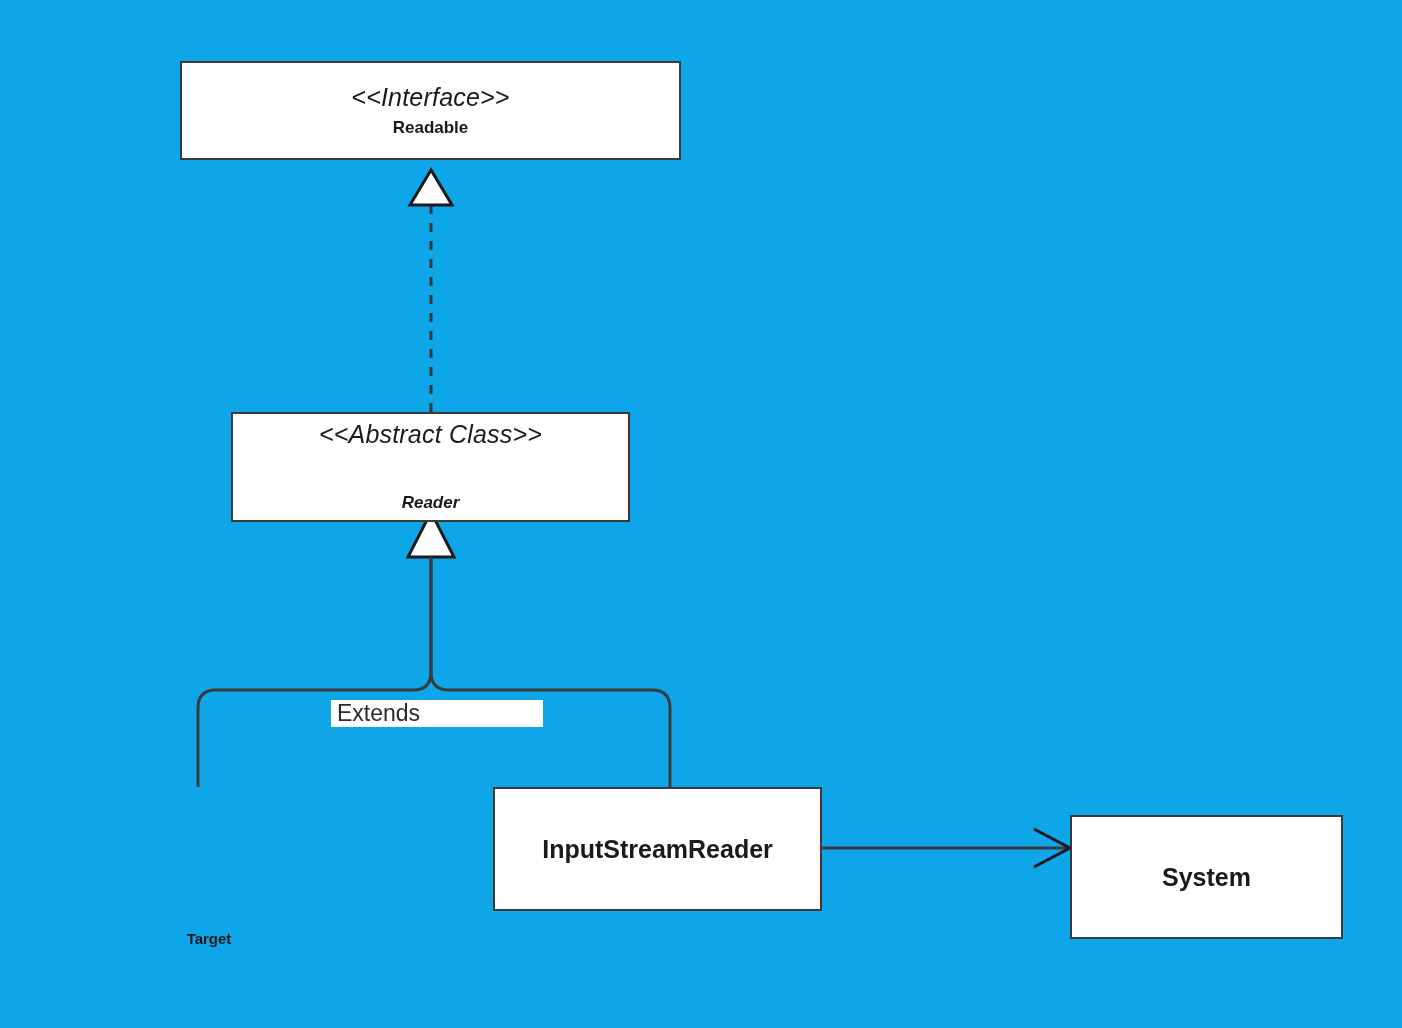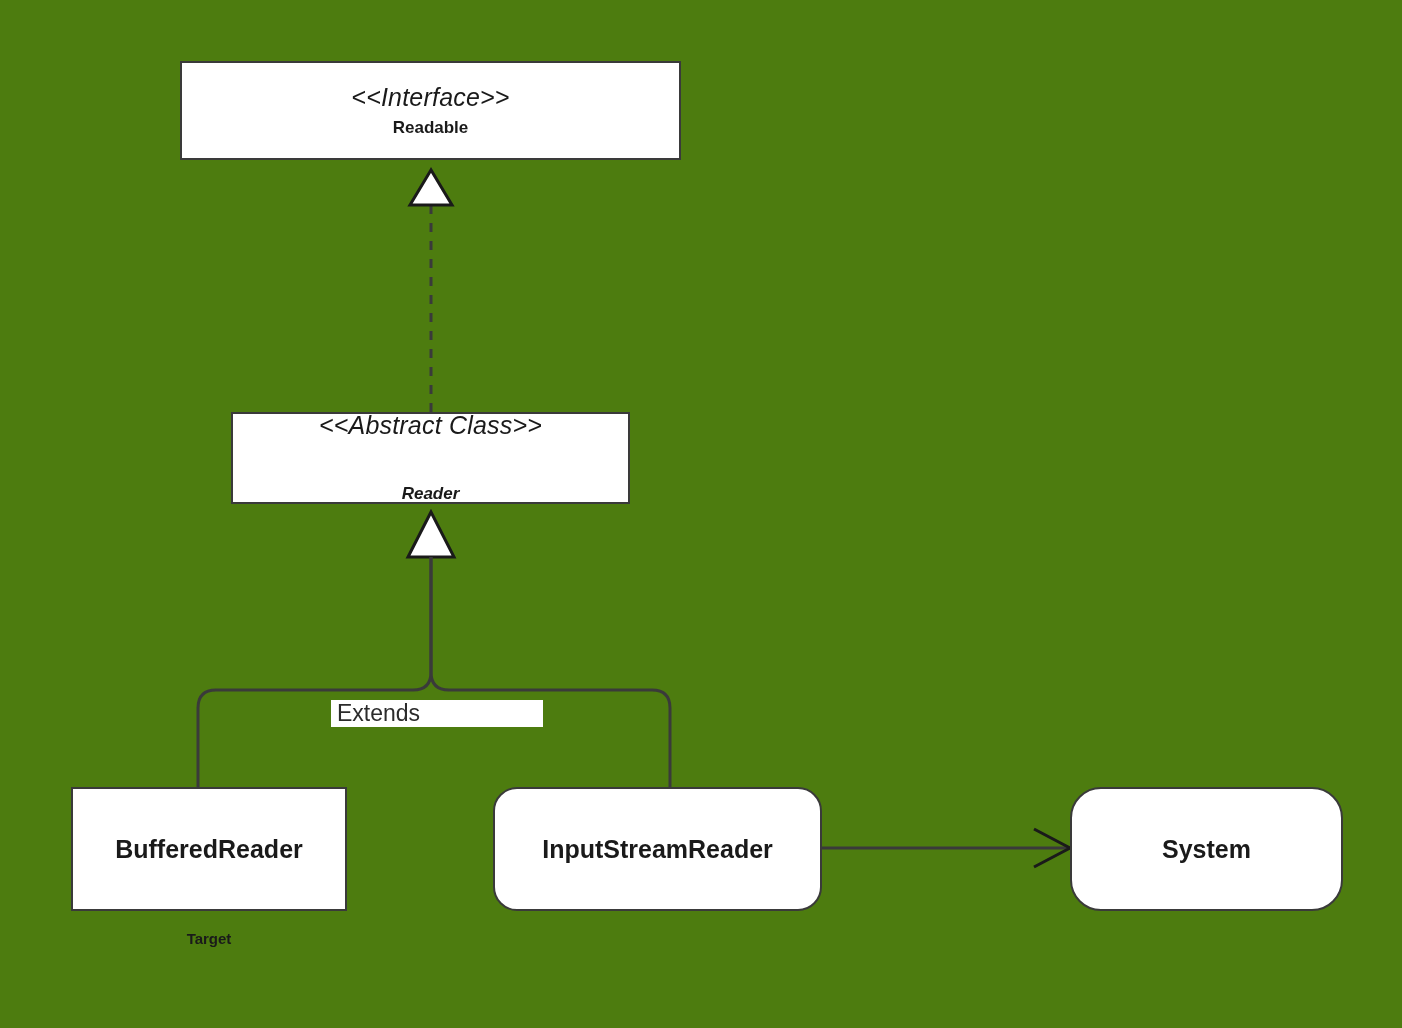--- a/index.html
+++ b/index.html
@@ -5,21 +5,21 @@
 <style>
   html, body {
     margin: 0;
     padding: 0;
     background: #ffffff;
   }
   #canvas {
     position: relative;
     width: 1402px;
     height: 1028px;
-    background: #4d7c0f;
+    background: #0ea5e9;
     font-family: "Liberation Sans", "DejaVu Sans", sans-serif;
     overflow: hidden;
   }
   .uml-box {
     position: absolute;
     box-sizing: border-box;
     background: #ffffff;
     border: 2px solid #3a3a3a;
     display: flex;
     flex-direction: column;
@@ -101,33 +101,30 @@
       <line x1="822" y1="848" x2="1070" y2="848" stroke="#3a3a3a" stroke-width="3"></line>
       <polyline points="1034,829 1070,848 1034,867" fill="none" stroke="#1a1a1a" stroke-width="3"></polyline>
     </g>
   </svg>
 
   <div class="uml-box" id="box-readable" style="left:180px; top:61px; width:501px; height:99px;">
     <div class="stereotype">&lt;&lt;Interface&gt;&gt;</div>
     <div class="class-name">Readable</div>
   </div>
 
-  <div class="uml-box" id="box-reader" style="left:231px; top:412px; width:399px; height:92px;">
+  <div class="uml-box" id="box-reader" style="left:231px; top:412px; width:399px; height:110px;">
     <div class="stereotype">&lt;&lt;Abstract Class&gt;&gt;</div>
     <div class="class-name abstract">Reader</div>
   </div>
 
   <div class="edge-label" style="left:331px; top:700px; width:200px;">Extends</div>
 
-  <div class="uml-box" id="box-buffered-reader" style="left:71px; top:787px; width:276px; height:124px;">
-    <div class="plain-name">BufferedReader</div>
-  </div>
   <div class="role-label" style="left:71px; top:930px; width:276px;">Target</div>
 
-  <div class="uml-box" id="box-input-stream-reader" style="left:493px; top:787px; width:329px; height:124px;border-radius:24px;">
+  <div class="uml-box" id="box-input-stream-reader" style="left:493px; top:787px; width:329px; height:124px;">
     <div class="plain-name">InputStreamReader</div>
   </div>
 
-  <div class="uml-box" id="box-system" style="left:1070px; top:787px; width:273px; height:124px;border-radius:31px;">
+  <div class="uml-box" id="box-system" style="left:1070px; top:815px; width:273px; height:124px;">
     <div class="plain-name">System</div>
   </div>
 
 </div>
 
 </body></html>

